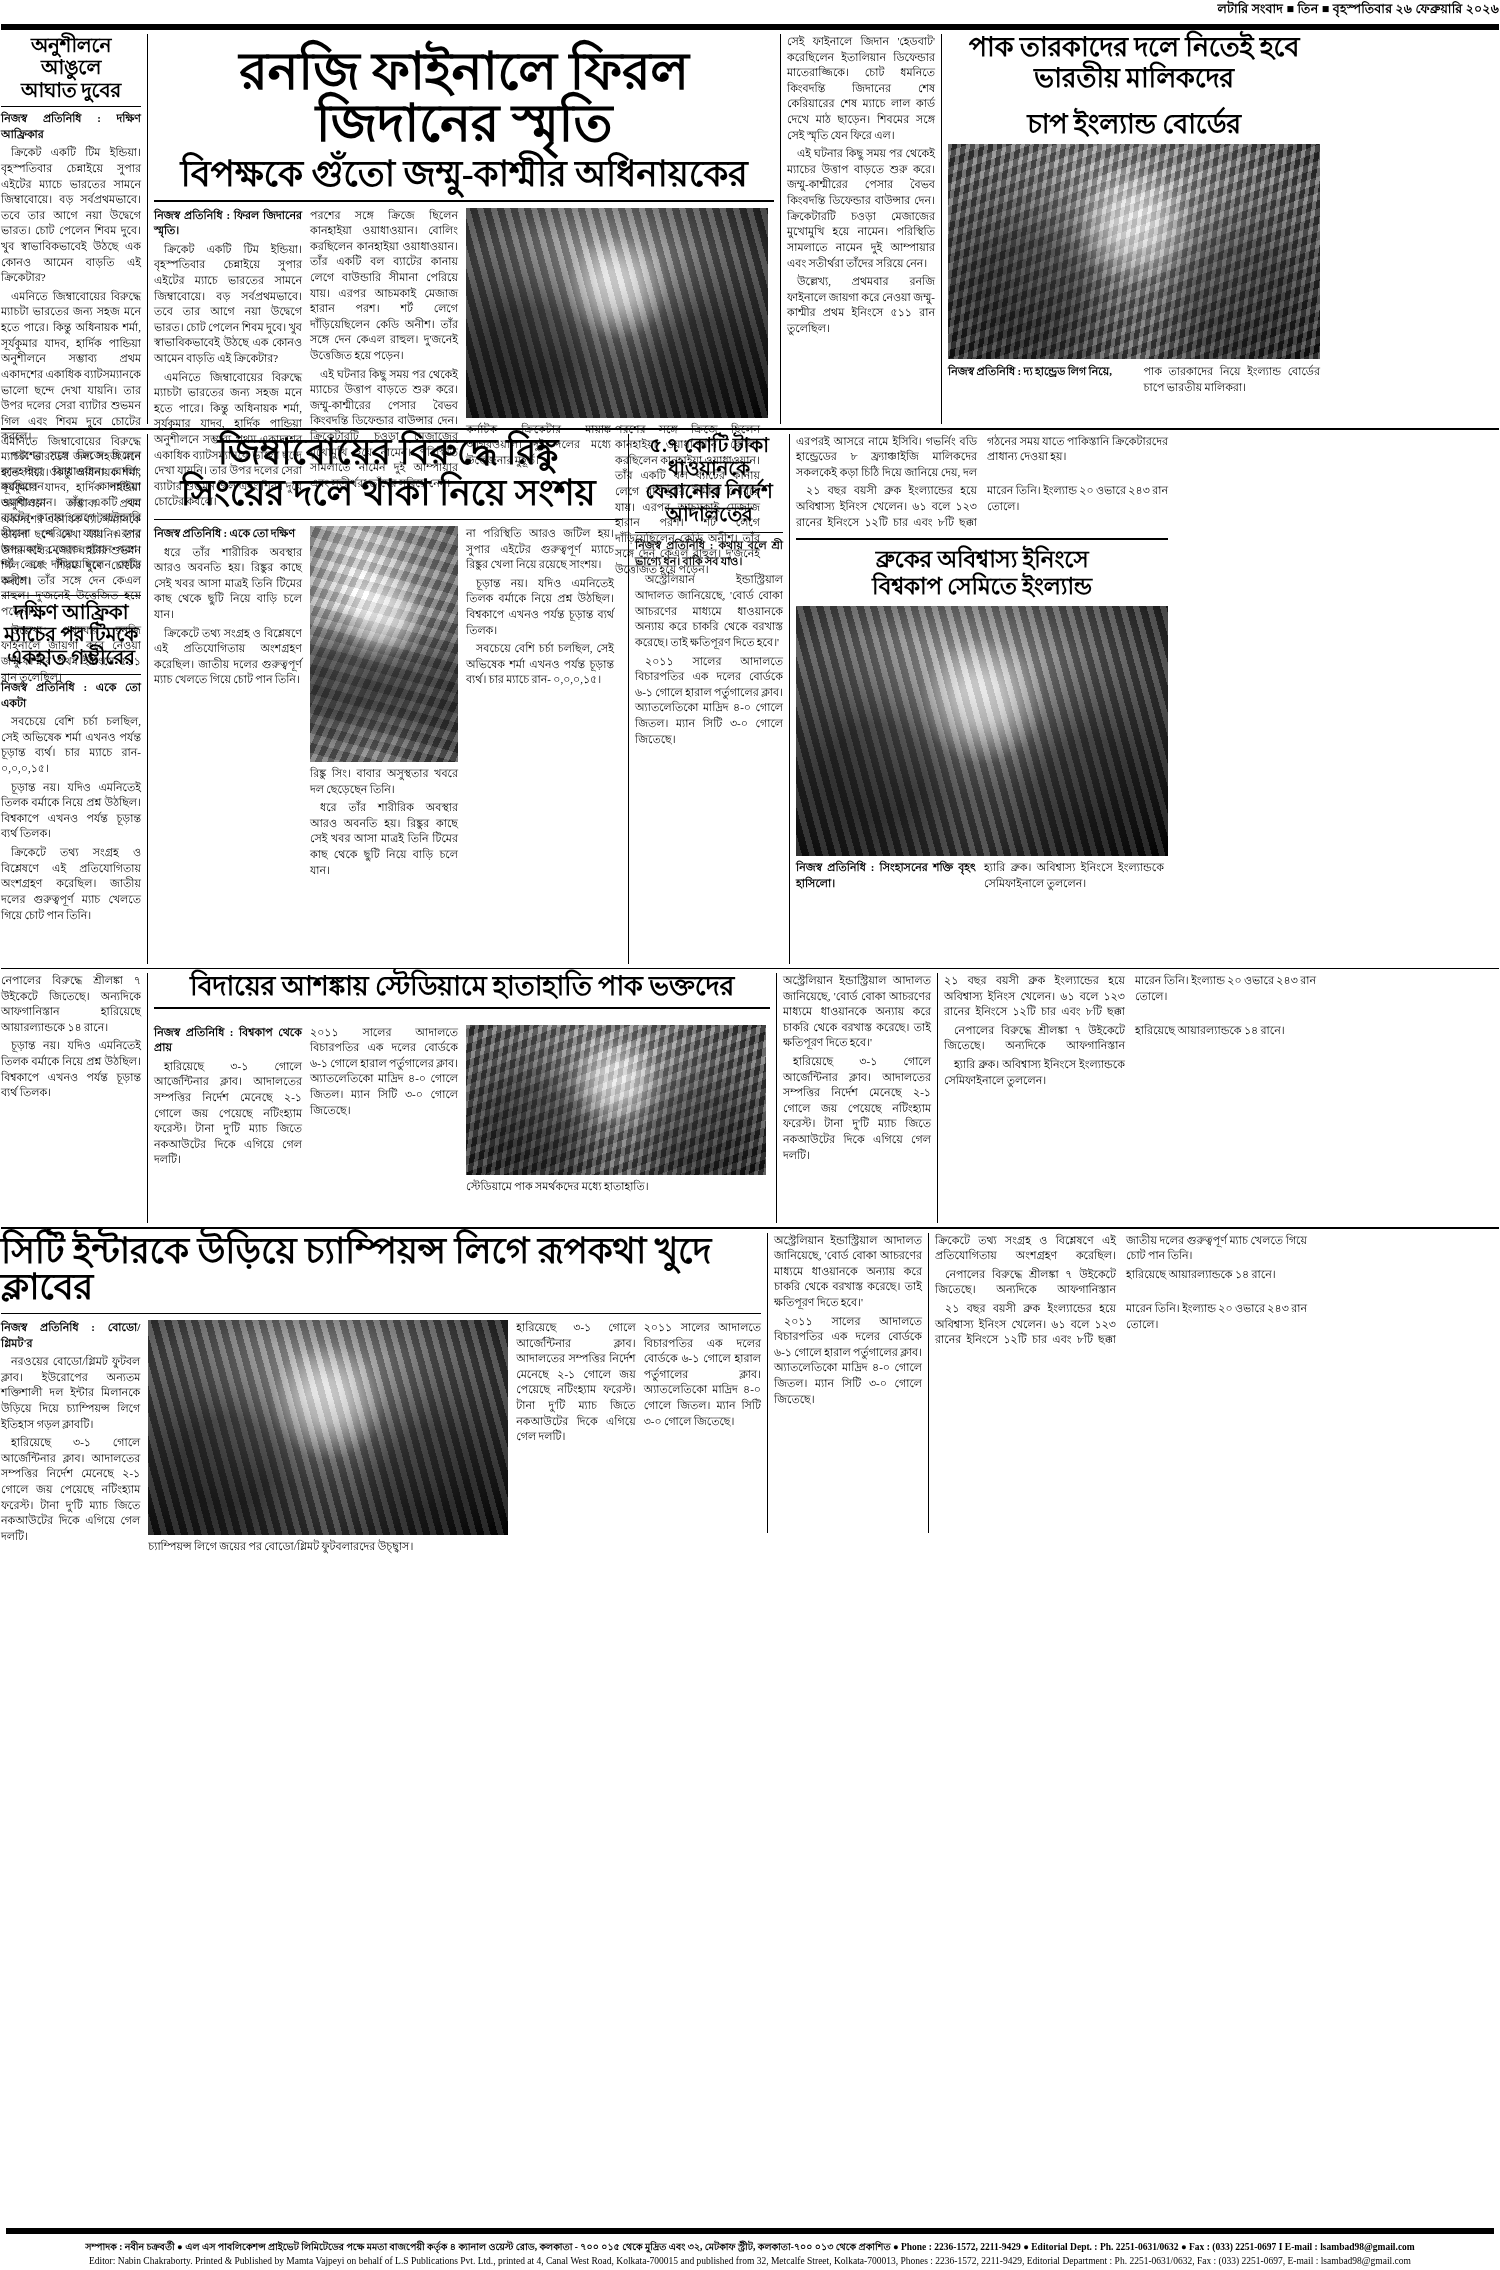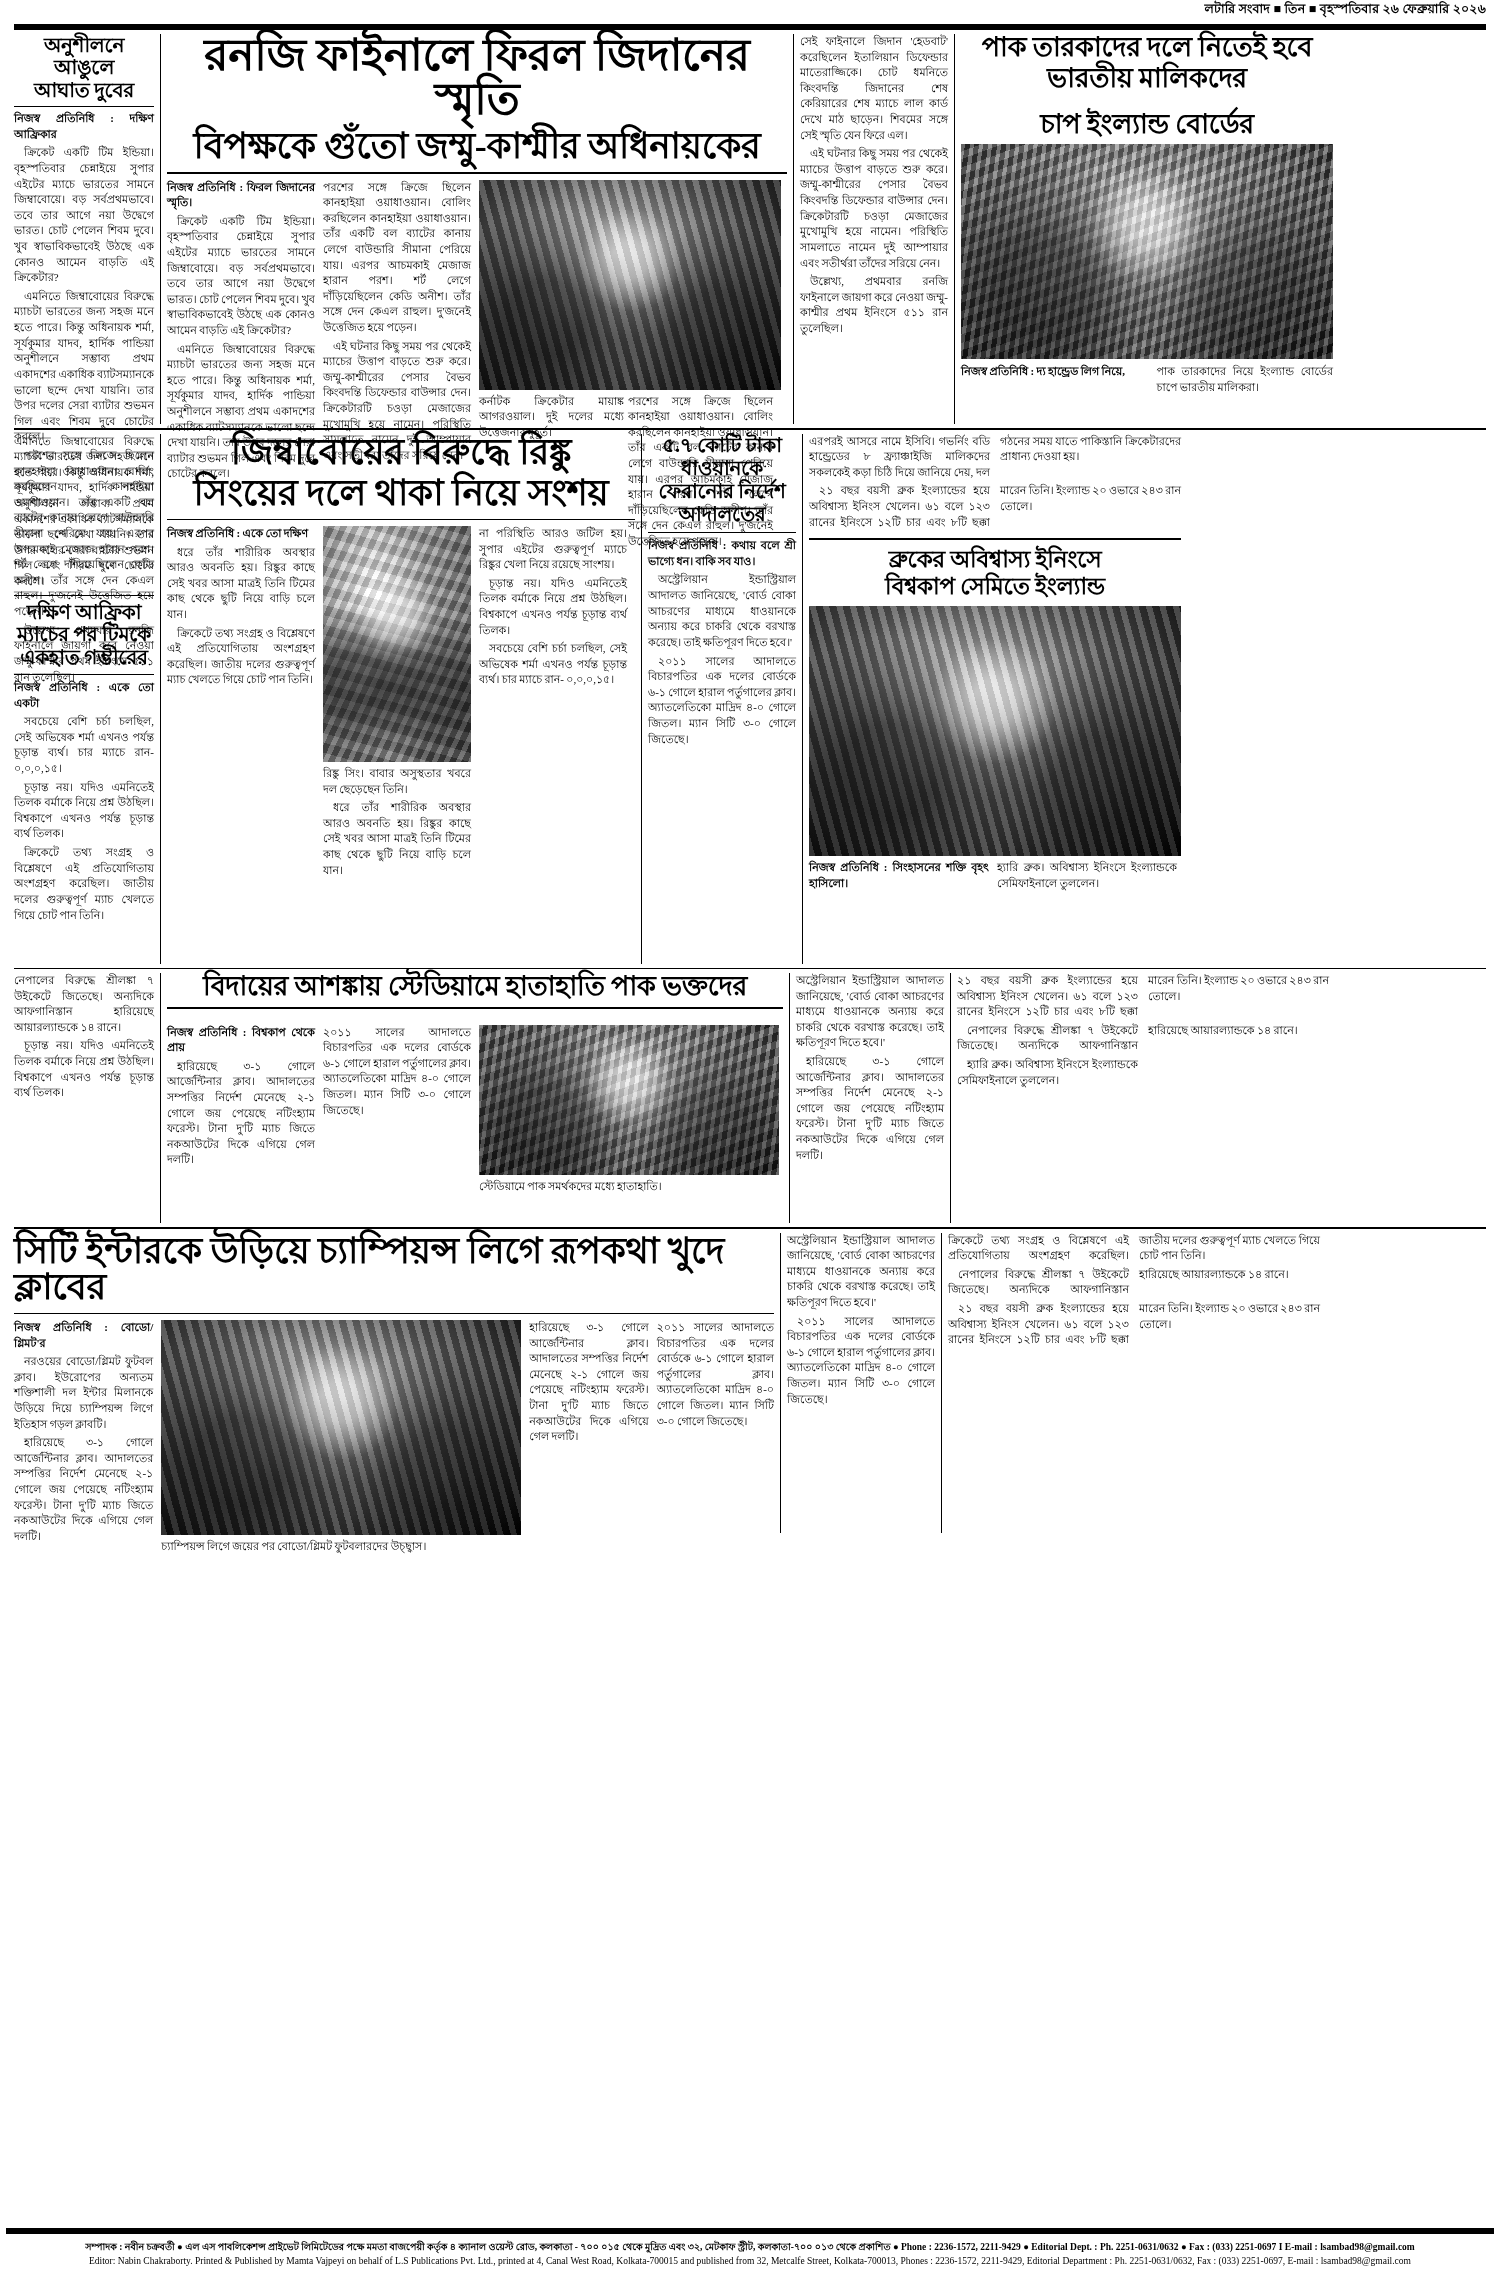--- a/index.html
+++ b/index.html
@@ -4,42 +4,42 @@
 <style>
   * { box-sizing: border-box; }
   html, body { margin:0; padding:0; }
   body {
     width:1500px; height:2270px;
     background:#ffffff;
     font-family:"Liberation Serif", serif;
     color:#000;
     overflow:hidden;
   }
-  .page { position:relative; width:1500px; height:2270px; padding:0 14px; }
+  .page { position:relative; width:1500px; height:2270px; padding:0 1px; }
 
   
   .masthead { height:22px; display:flex; justify-content:flex-end; align-items:flex-start; }
   .masthead .m-text { font-size:12.5px; font-weight:bold; letter-spacing:.2px; }
   .rule-thick { height:6px; background:#000; margin:2px 0 4px 0; }
   .rule-thin  { height:1.5px; background:#000; margin:3px 0; }
   .rule-hair  { height:1px; background:#000; }
 
   
   .byline { font-weight:bold; font-size:11px; }
   p.body {
     font-size:11px; line-height:1.42; text-align:justify;
     margin:0 0 3px 0; text-indent:10px; word-spacing:-0.4px;
   }
   p.body.noind { text-indent:0; }
 
   .hl {
     font-weight:bold; line-height:1.0; text-align:center; margin:0;
     letter-spacing:-0.3px;
   }
-  .hl.xl  { font-size:44px; }
+  .hl.xl  { font-size:52px;margin-top:12px; }
   .hl.lg  { font-size:36px; }
   .hl.md  { font-size:27px; }
   .hl.sm  { font-size:23px; }
   .hl.xs  { font-size:20px; }
   .hl.left { text-align:left; }
 
   
   .photo { position:relative; background:#9a9a9a; overflow:hidden; }
   .photo::before{
     content:""; position:absolute; inset:0;

